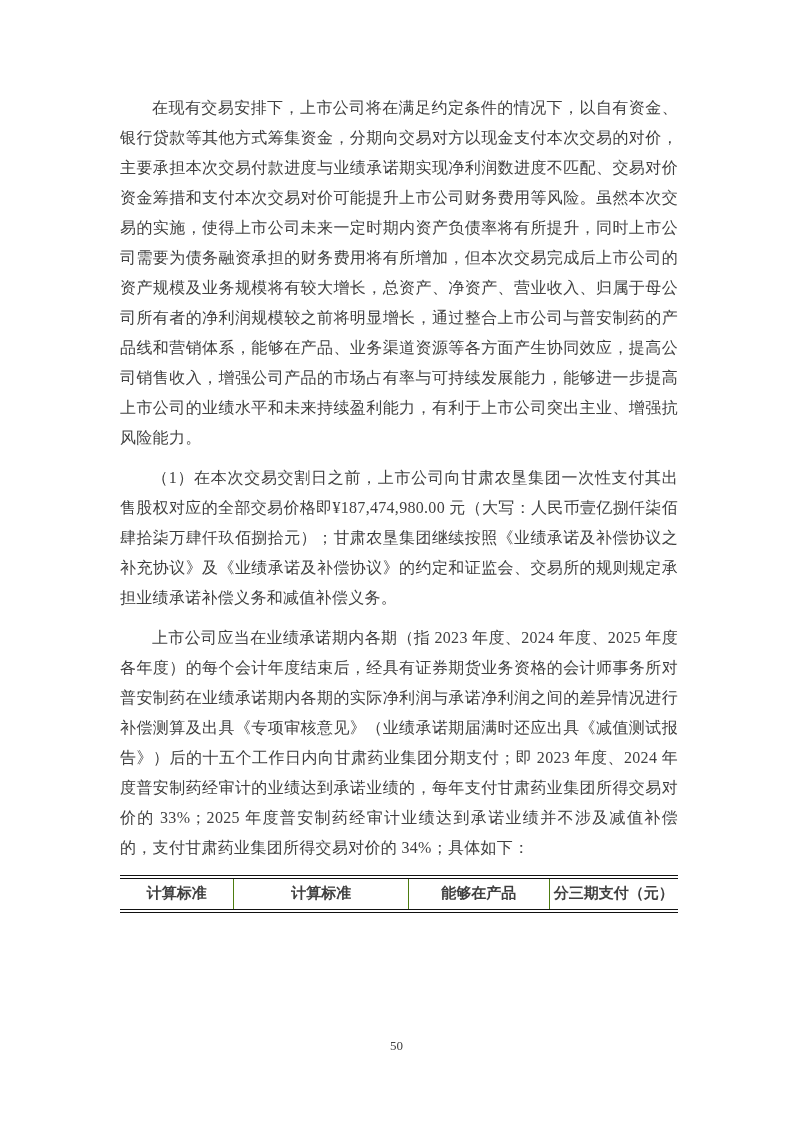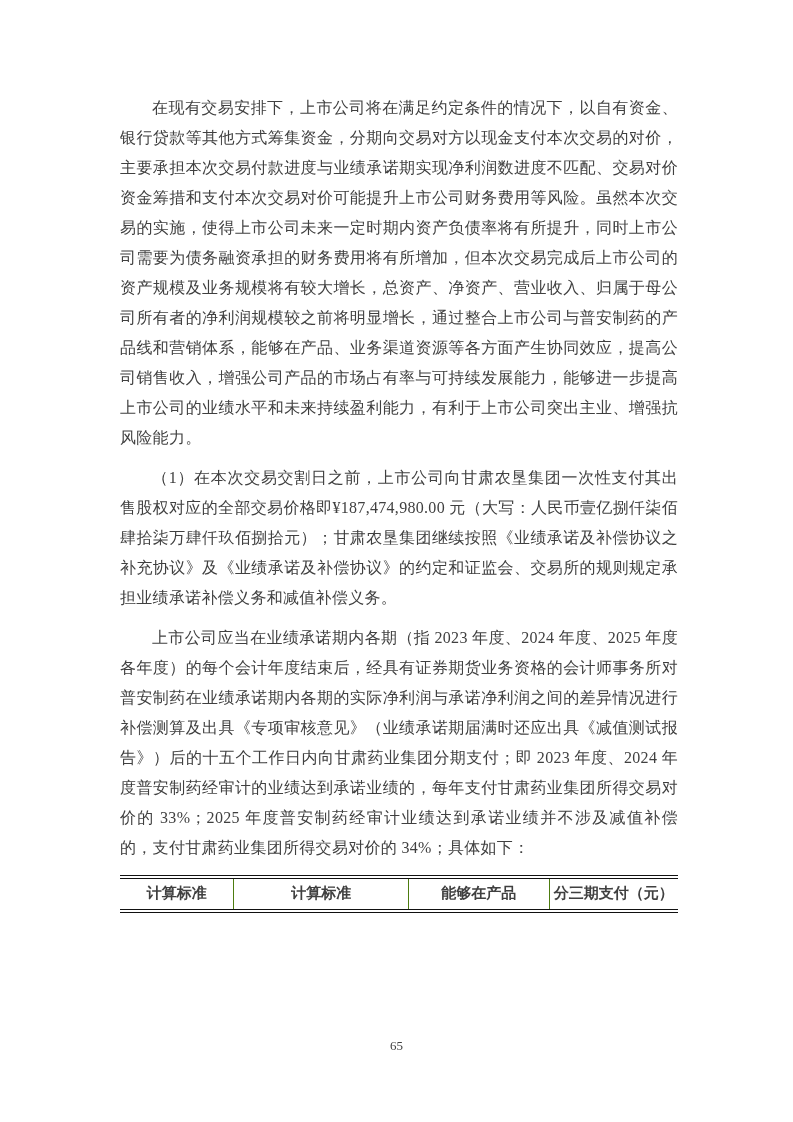--- a/index.html
+++ b/index.html
@@ -80,14 +80,14 @@
         <tr>
           <th>计算标准</th>
           <th>计算标准</th>
           <th>能够在产品</th>
           <th>分三期支付（元）</th>
         </tr>
       </thead>
     </table>
   </div>
 
-  <div class="page-number">65</div>
+  <div class="page-number">50</div>
 </div>
 
 </body></html>

